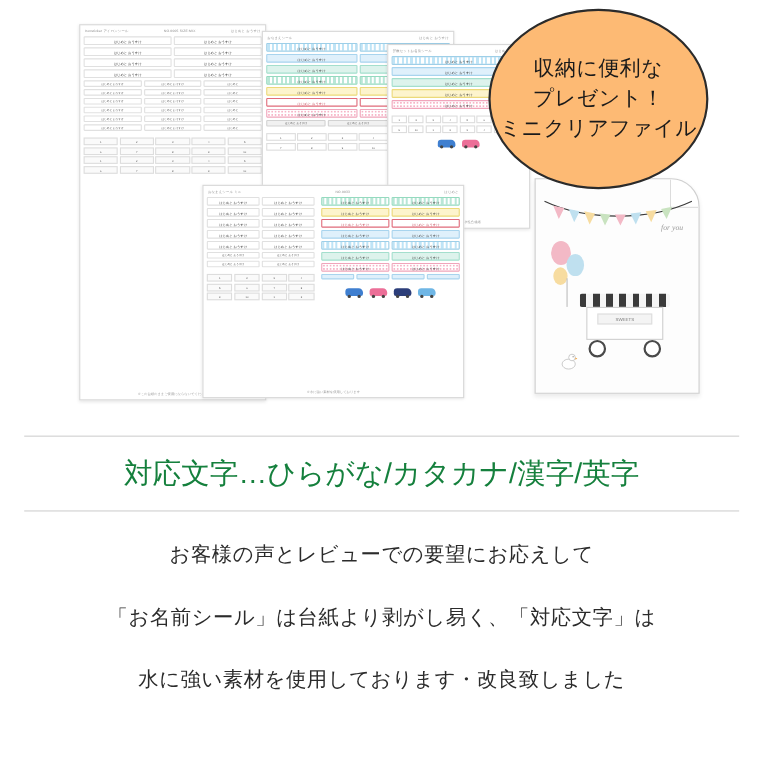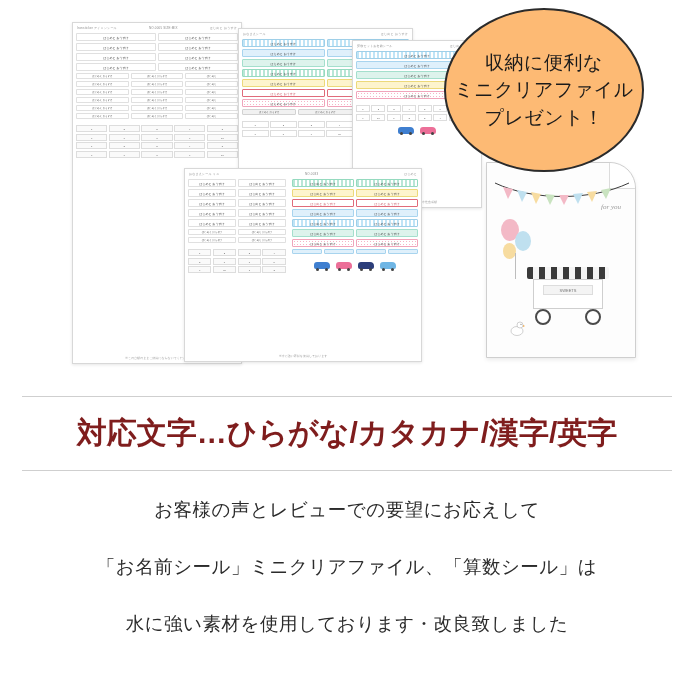--- a/index.html
+++ b/index.html
@@ -217,23 +217,23 @@
     color: #2b2b2b;
     letter-spacing: 1px;
     margin-top: 8px;
   }
   .title span { display: block; }
 
   .hrule { border: none; border-top: 1px solid #cfcfcf; margin: 14px 0 0 0; }
 
   .chip-wrap { display: flex; justify-content: center; margin: 14px 0 10px 0; }
   .chip {
-    font-size: 30px;
-    font-weight: bold;
-    color: #7f1d1d;
+    font-size: 26px;
+    font-weight: normal;
+    color: #15803d;
     letter-spacing: 0px;
     padding: 2px 4px;
     white-space: nowrap;
   }
 
   .desc {
     text-align: center;
     font-size: 18.5px;
     line-height: 1.95;
     color: #2b2b2b;
@@ -533,22 +533,22 @@
         </div>
       </div>
     </div>
 
     <div class="sheet-ftr">※水に強い素材を使用しております</div>
   </div>
 
   <div class="bubble">
     <div class="bubble-txt">
       <span>収納に便利な</span>
+      <span>プレゼント！</span>
       <span>ミニクリアファイル</span>
-      <span>プレゼント！</span>
     </div>
   </div>
 
   <div class="clearfile">
     <div class="cf-corner"></div>
     <div class="cf-script">for you</div>
 
     <div class="bunting">
       <svg width="138" height="34" viewBox="0 0 138 34">
         <path d="M2 4 C40 22, 98 22, 136 4" stroke="#3a3a3a" stroke-width="1" fill="none"></path>
@@ -598,17 +598,17 @@
   <hr class="hrule">
 
   <div class="chip-wrap">
     <div class="chip">対応文字…ひらがな/カタカナ/漢字/英字</div>
   </div>
 
   <hr class="hrule">
 
   <div class="desc" style="margin-top:16px;">
     <span>お客様の声とレビューでの要望にお応えして</span>
-    <span>「お名前シール」ミニクリアファイル、「算数シール」は</span>
+    <span>「お名前シール」は台紙より剥がし易く、「対応文字」は</span>
     <span>水に強い素材を使用しております・改良致しました</span>
   </div>
 
 </div>
 
 </body></html>

